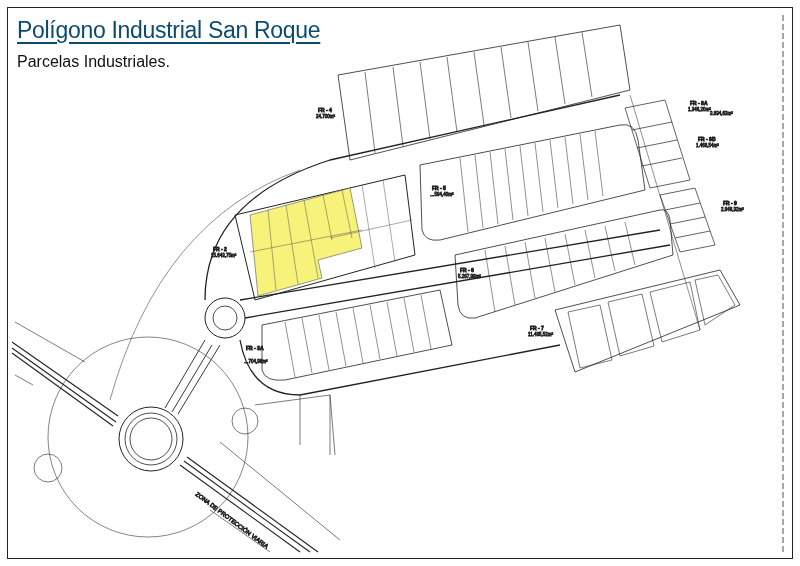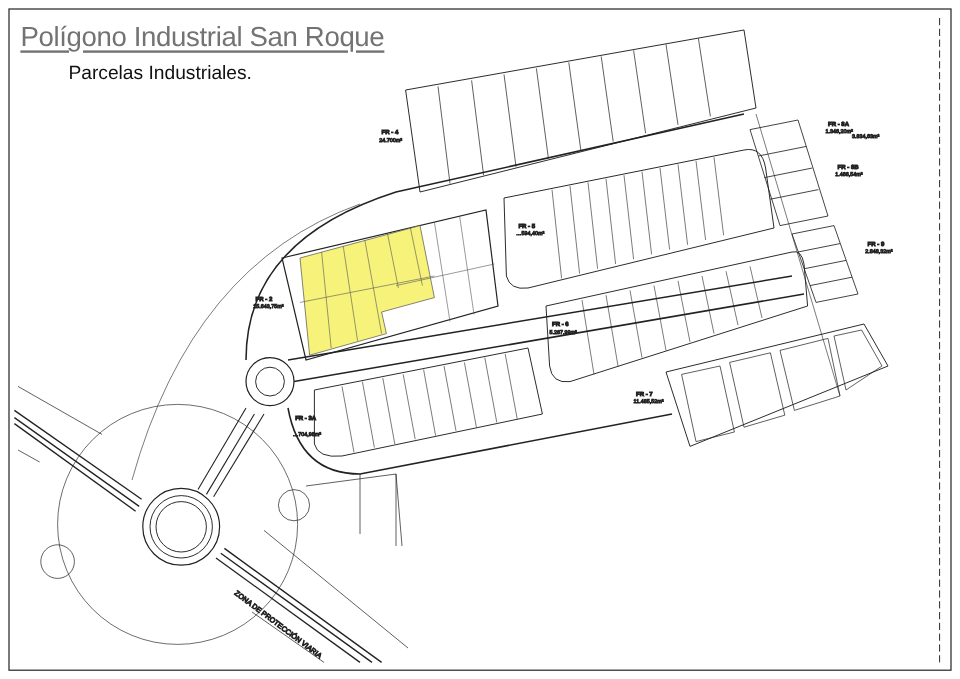--- a/index.html
+++ b/index.html
@@ -1,19 +1,19 @@
 <!DOCTYPE html>
 <html><head>
 <meta charset="utf-8">
 <style>
   html,body{margin:0;padding:0;background:#fff;}
   body{width:800px;height:566px;position:relative;overflow:hidden;font-family:"Liberation Sans",sans-serif;}
   .frame{position:absolute;left:7px;top:7px;width:786px;height:552px;border:1.5px solid #222;box-sizing:border-box;}
-  .title{position:absolute;left:17px;top:17px;font-size:23px;color:#737373;text-decoration:underline;text-underline-offset:4px;letter-spacing:-0.3px;}
-  .subtitle{position:absolute;left:17px;top:53px;font-size:16px;color:#111;margin-left:40px;}
+  .title{position:absolute;left:17px;top:17px;font-size:23px;color:#0c4a6e;text-decoration:underline;text-underline-offset:4px;letter-spacing:-0.3px;}
+  .subtitle{position:absolute;left:17px;top:53px;font-size:16px;color:#111;}
   svg.plan{position:absolute;left:0;top:0;}
   .lbl{font-family:"Liberation Sans",sans-serif;font-size:5px;fill:#333;font-weight:bold;}
   .num{font-family:"Liberation Sans",sans-serif;font-size:4.5px;fill:#444;}
   .zone{font-family:"Liberation Sans",sans-serif;font-size:6px;fill:#333;}
 </style>
 </head>
 <body>
 
 <div class="frame"></div>
 <div class="title">Polígono Industrial San Roque</div>

